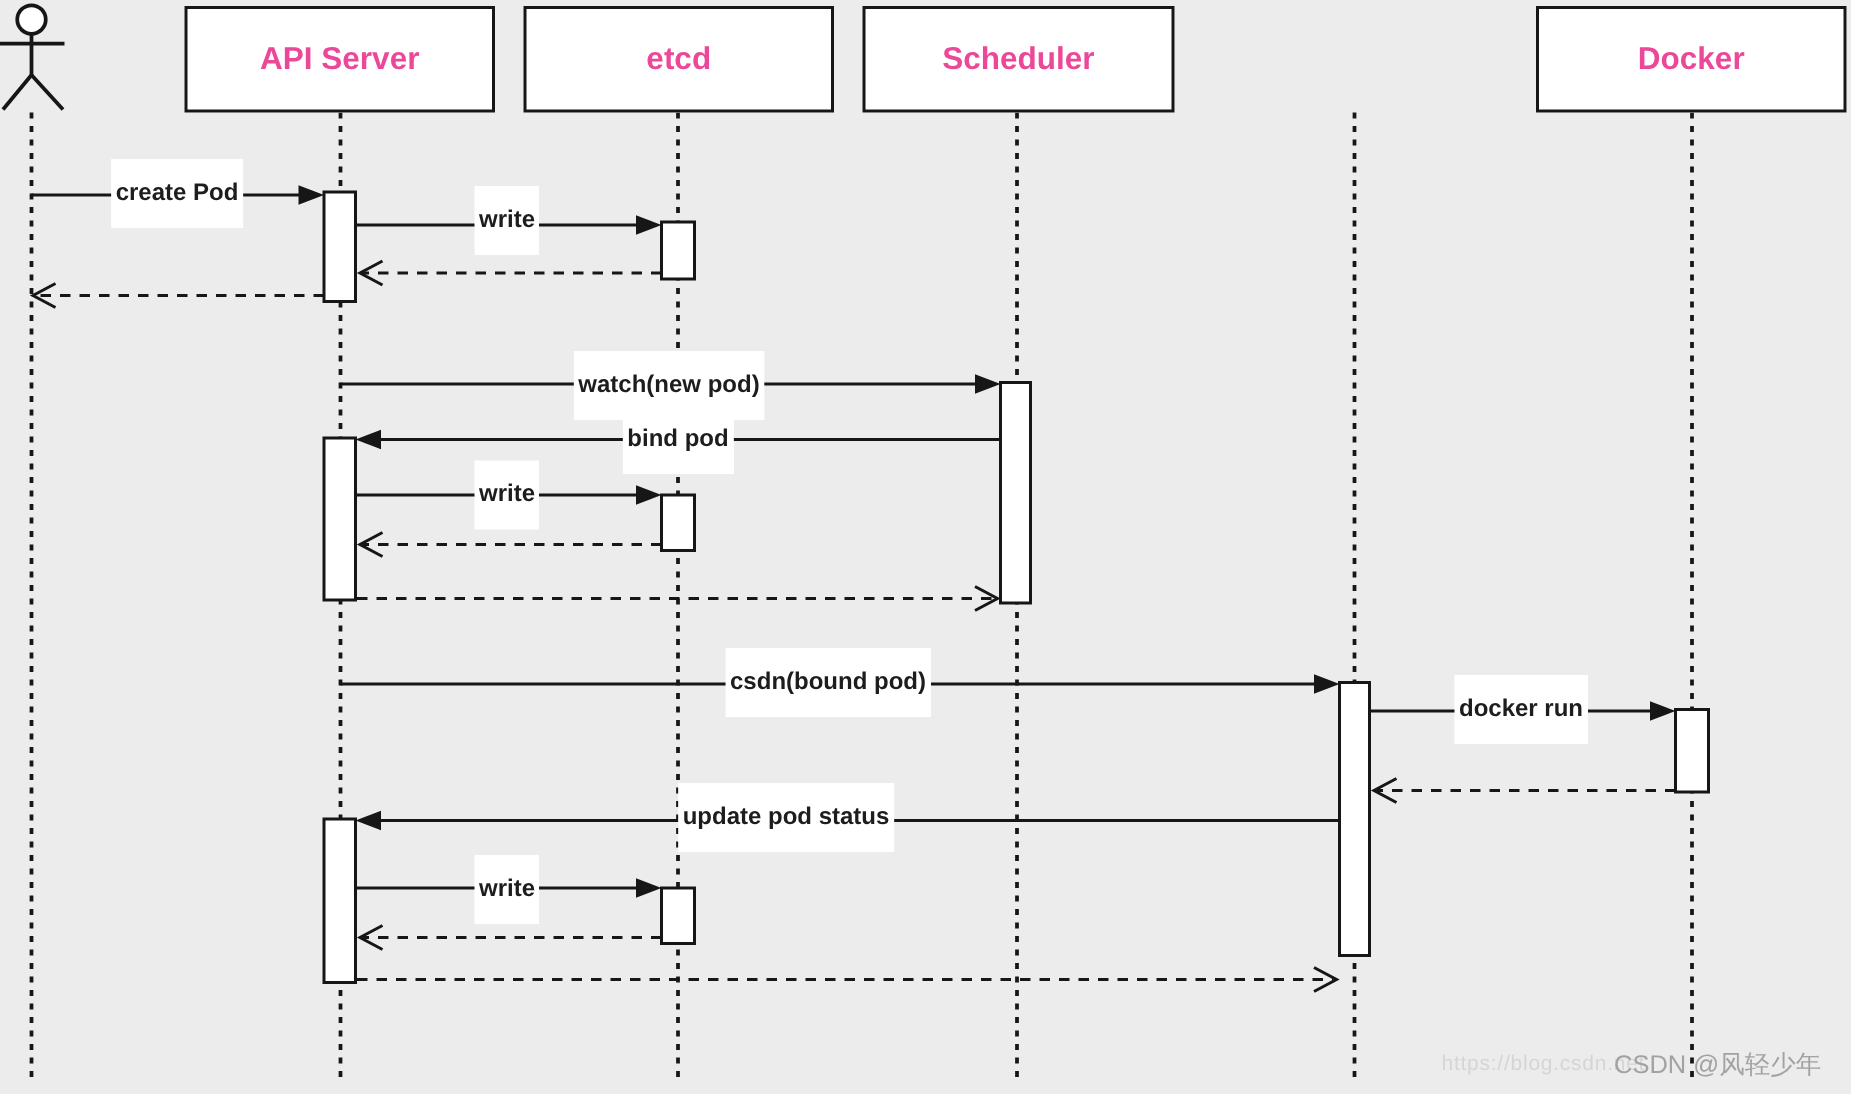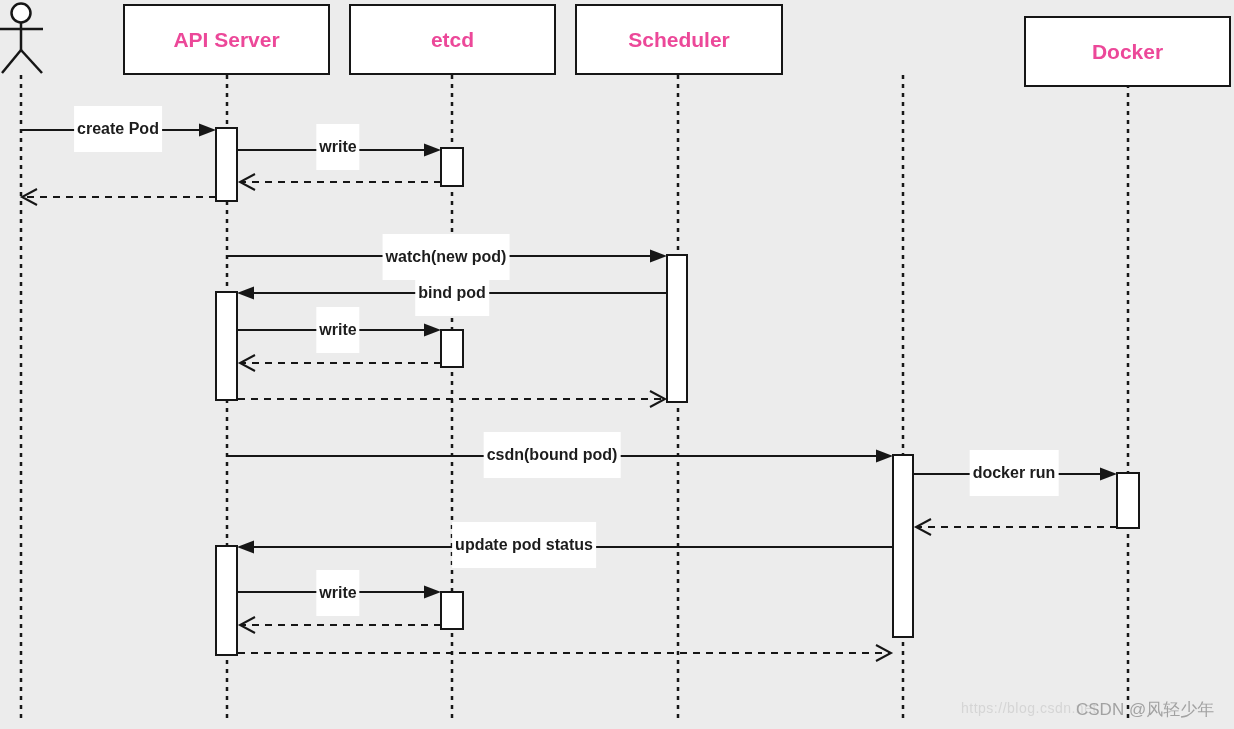--- a/index.html
+++ b/index.html
@@ -91,15 +91,15 @@
       <div class="msg-label" style="left: 446px; top: 234px;">watch(new pod)</div>
       <div class="msg-label" style="left: 452px; top: 270px;">bind pod</div>
       <div class="msg-label" style="left: 338px; top: 307px;">write</div>
       <div class="msg-label" style="left: 552px; top: 432px;">csdn(bound pod)</div>
       <div class="msg-label" style="left: 1014px; top: 450px;">docker run</div>
       <div class="msg-label" style="left: 524px; top: 522px; text-align: center;">update pod status</div>
       <div class="msg-label" style="left: 338px; top: 570px;">write</div>
       <div class="participant-box" style="left: 123px; top: 4px; width: 207px; height: 71px;">API Server</div>
       <div class="participant-box" style="left: 349px; top: 4px; width: 207px; height: 71px;">etcd</div>
       <div class="participant-box" style="left: 575px; top: 4px; width: 208px; height: 71px;">Scheduler</div>
-      <div class="participant-box" style="left: 1024px; top: 4px; width: 207px; height: 71px; margin-top: 12px;">Docker</div>
+      <div class="participant-box" style="left: 1024px; top: 4px; width: 207px; height: 71px;">Docker</div>
     </div>
 </div>
 
 </body></html>

